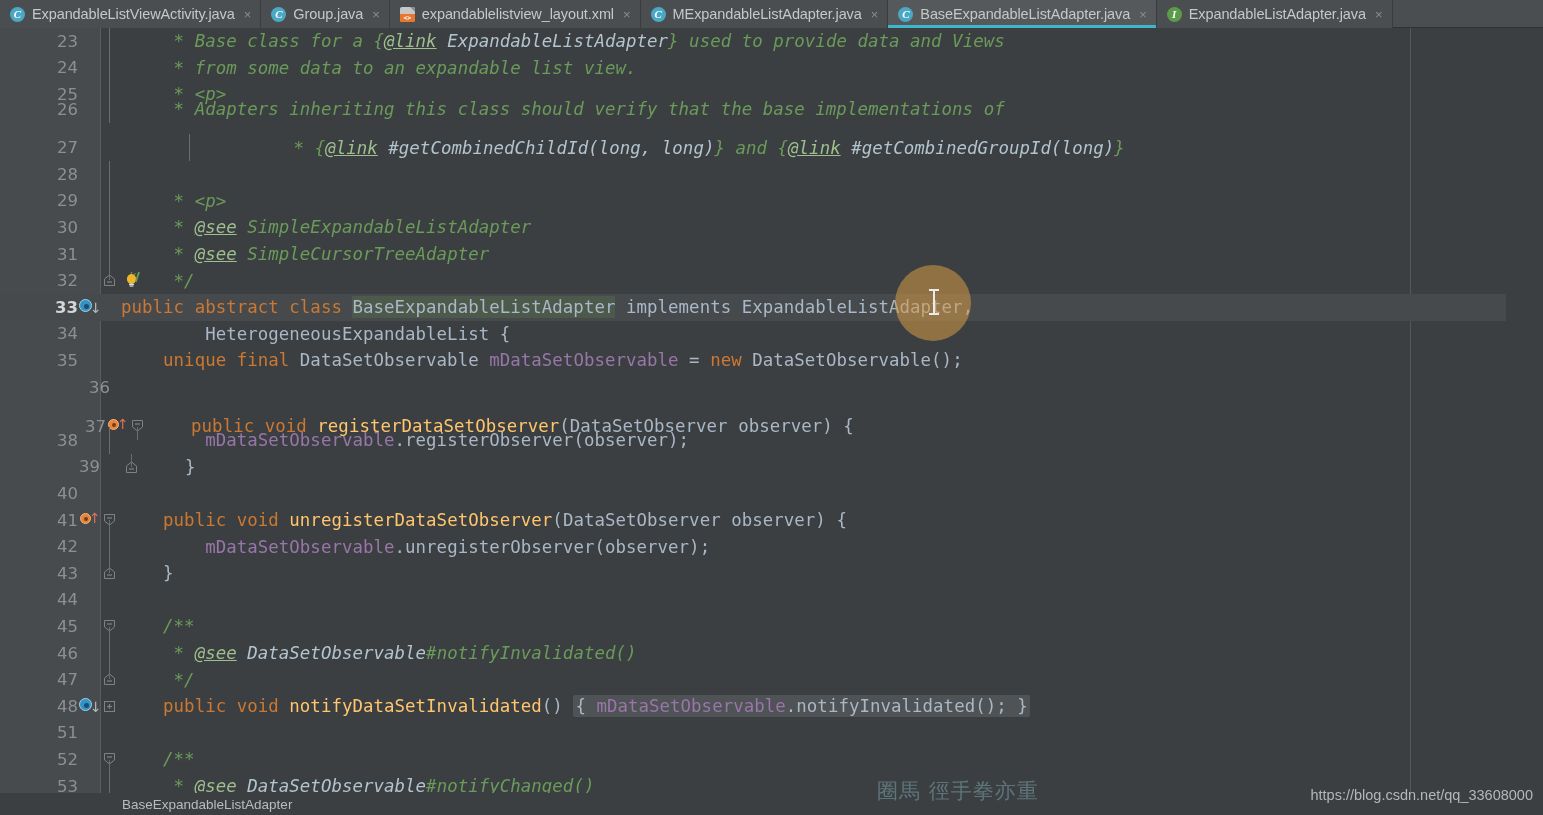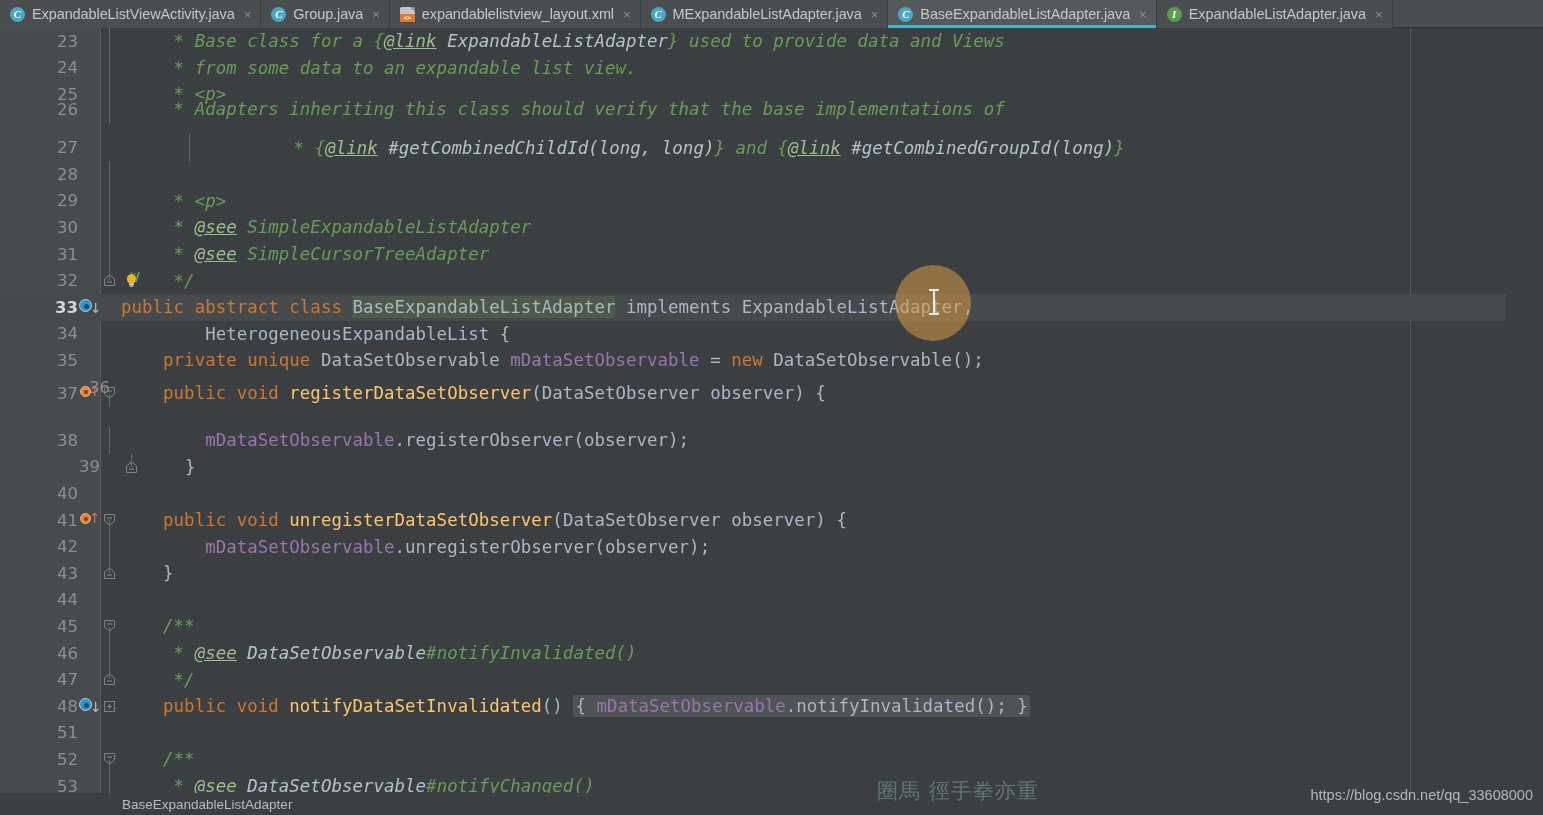--- a/index.html
+++ b/index.html
@@ -501,29 +501,29 @@
       <div class="row" style="top: 292.6px;">
         <div class="lineno">34</div>
         <div class="gutter-icons"></div>
         <div class="fold-col"></div>
         <div class="code"><span class="type">        HeterogeneousExpandableList {</span></div>
       </div>
       <div class="row" style="top: 319.2px;">
         <div class="lineno">35</div>
         <div class="gutter-icons"></div>
         <div class="fold-col"></div>
-        <div class="code"><span class="kw">    private unique </span><span class="type">DataSetObservable </span><span class="fld">mDataSetObservable </span><span class="punct">= </span><span class="kw">new </span><span class="type">DataSetObservable</span><span class="punct">();</span></div>
+        <div class="code"><span class="kw">    unique final </span><span class="type">DataSetObservable </span><span class="fld">mDataSetObservable </span><span class="punct">= </span><span class="kw">new </span><span class="type">DataSetObservable</span><span class="punct">();</span></div>
       </div>
       <div class="row" style="top: 345.8px; padding-left: 32px;">
         <div class="lineno">36</div>
         <div class="gutter-icons"></div>
         <div class="fold-col"></div>
         <div class="code"></div>
       </div>
-      <div class="row" style="top: 352px;">
+      <div class="row" style="top: 385px; padding-left: 28px;">
         <div class="lineno">37</div>
         <div class="gutter-icons">
           <div class="ovr-icon">
             <span class="oc"></span>
             <span class="oa">↑</span>
           </div>
         </div>
         <div class="fold-col">
           <div class="fold-open">
             <svg width="13" height="13" viewBox="0 0 13 13">

